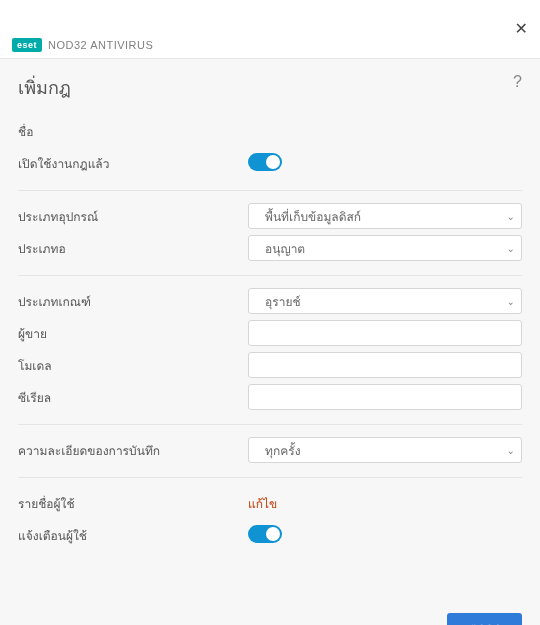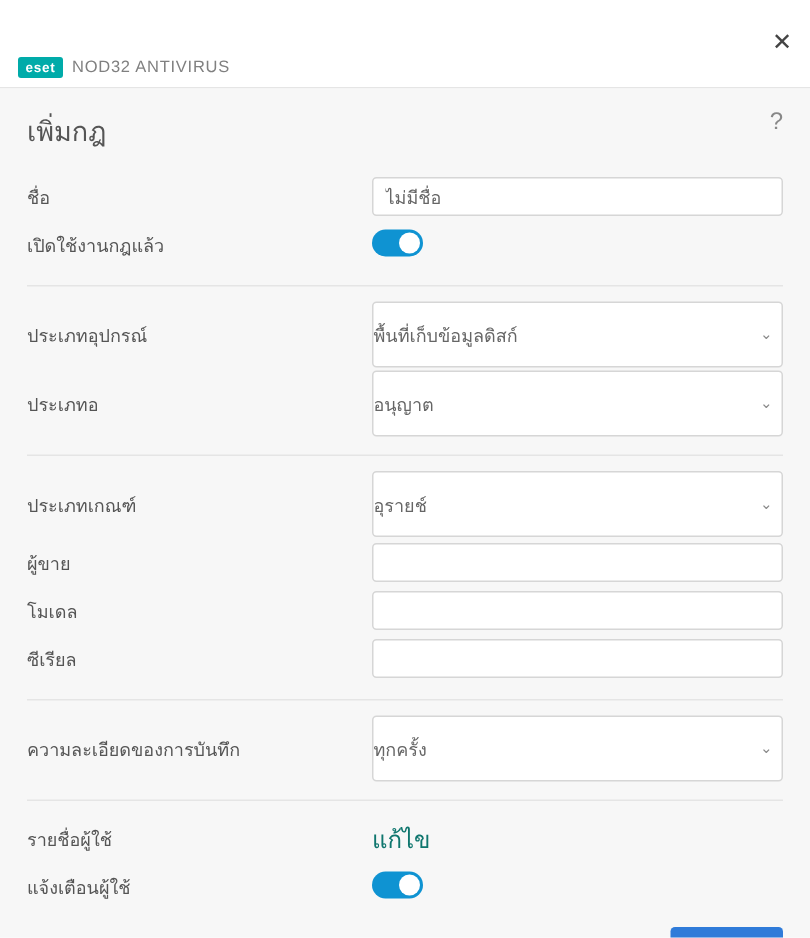--- a/index.html
+++ b/index.html
@@ -93,27 +93,27 @@
     border: 1px solid #d6d6d6;
     border-radius: 3px;
     padding: 0 8px;
     font-size: 12px;
     color: #666;
     background: #fff;
   }
   .select {
     position: relative;
     width: 100%;
-    height: 44px;
+    height: 26px;
     border: 1px solid #d6d6d6;
     border-radius: 3px;
     background: #fff;
     display: flex;
     align-items: center;
-    padding: 0 22px 0 0;
+    padding: 0 22px 0 16px;
     font-size: 12px;
     color: #666;
     cursor: pointer;
   }
   .select .chevron {
     position: absolute;
     right: 6px;
     top: 50%;
     transform: translateY(-50%);
     font-size: 10px;
@@ -137,23 +137,23 @@
     height: 14px;
     background: #fff;
     border-radius: 50%;
   }
   .divider {
     border: none;
     border-top: 1px solid #e5e5e5;
     margin: 12px 0 10px 0;
   }
   .link {
-    color: #0f766e;
-    cursor: pointer;
-    font-size: 16px;
+    color: #c2410c;
+    cursor: pointer;
+    font-size: 12px;
   }
   .footer {
     display: flex;
     justify-content: flex-end;
     padding-top: 10px;
   }
   .btn-primary {
     background: #2f7bd9;
     color: #fff;
     border: none;
@@ -178,23 +178,20 @@
 
   <div class="header-row">
     <div class="page-title">เพิ่มกฎ</div>
     <div class="help-icon">?</div>
   </div>
 
   <div class="form">
 
     <div class="row">
       <div class="label">ชื่อ</div>
-      <div class="field">
-        <input type="text" class="textinput" value="ไม่มีชื่อ" style="">
-      </div>
     </div>
 
     <div class="row">
       <div class="label">เปิดใช้งานกฎแล้ว</div>
       <div class="field">
         <span class="toggle"><span class="knob"></span></span>
       </div>
     </div>
 
     <hr class="divider">

